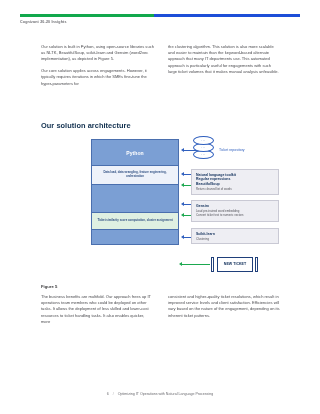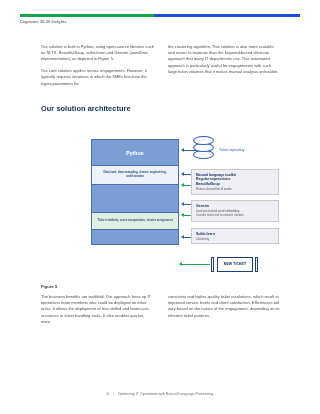--- a/index.html
+++ b/index.html
@@ -53,21 +53,21 @@
     font-size: 4.05px;
     line-height: 6.2px;
     color: #4a4a4e;
     text-align: left;
   }
 
   
   .section-heading {
     position: absolute;
     left: 41px;
-    top: 104px;
+    top: 121px;
     font-size: 7.4px;
     font-weight: 700;
     color: #11304f;
     letter-spacing: 0.05px;
   }
 
   
   .diagram {
     position: absolute;
     left: 41px;

